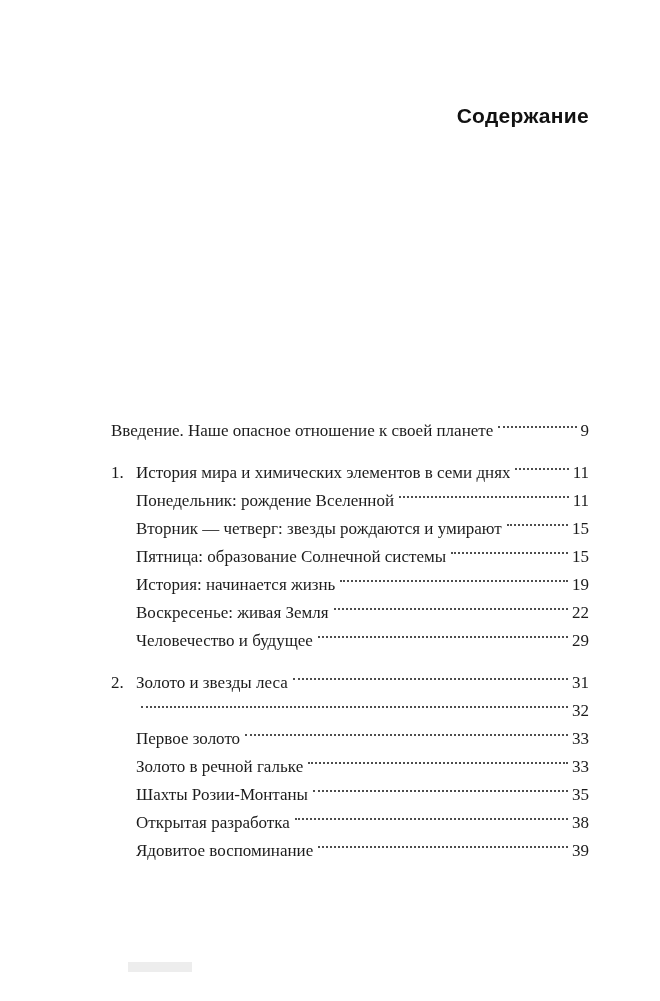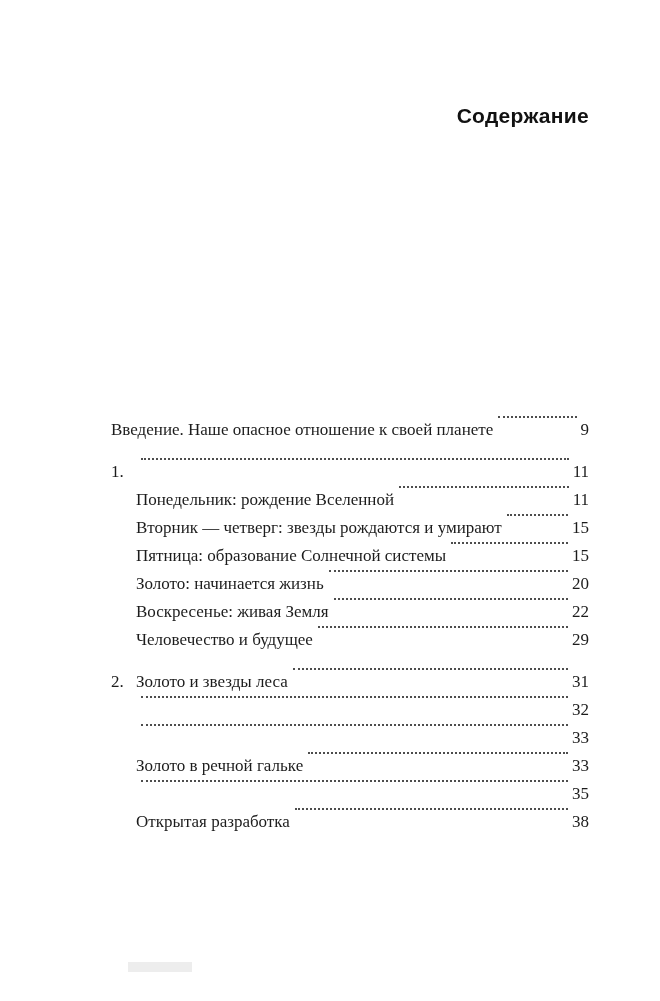--- a/index.html
+++ b/index.html
@@ -26,21 +26,21 @@
     font-size: 21px;
     letter-spacing: 0.3px;
     color: #111111;
     margin: 0 0 288px 0;
   }
   .toc {
     font-size: 17px;
   }
   .row {
     display: flex;
-    align-items: flex-start;
+    align-items: center;
     height: 28px;
     white-space: nowrap;
   }
   .row .lbl, .row .num, .row .pg {
     line-height: 27px;
   }
   .num {
     width: 25px;
     flex: 0 0 auto;
   }
@@ -84,42 +84,43 @@
 
     <div class="row">
       <span class="lbl">Введение.  Наше опасное отношение к своей планете</span>
       <span class="leader"></span>
       <span class="pg">9</span>
     </div>
 
     <div class="group">
       <div class="row">
         <span class="num">1.</span>
+        <span class="lbl">История мира и химических элементов в семи днях</span>
         <span class="leader"></span>
         <span class="pg">11</span>
       </div>
       <div class="row sub">
         <span class="lbl">Понедельник: рождение Вселенной</span>
         <span class="leader"></span>
         <span class="pg">11</span>
       </div>
       <div class="row sub">
         <span class="lbl">Вторник — четверг: звезды рождаются и умирают</span>
         <span class="leader"></span>
         <span class="pg">15</span>
       </div>
       <div class="row sub">
         <span class="lbl">Пятница: образование Солнечной системы</span>
         <span class="leader"></span>
         <span class="pg">15</span>
       </div>
       <div class="row sub">
-        <span class="lbl">Золото: начинается жизнь</span>
+        <span class="lbl">История: начинается жизнь</span>
         <span class="leader"></span>
-        <span class="pg">20</span>
+        <span class="pg">19</span>
       </div>
       <div class="row sub">
         <span class="lbl">Воскресенье: живая Земля</span>
         <span class="leader"></span>
         <span class="pg">22</span>
       </div>
       <div class="row sub">
         <span class="lbl">Человечество и будущее</span>
         <span class="leader"></span>
         <span class="pg">29</span>
@@ -131,36 +132,43 @@
         <span class="num">2.</span>
         <span class="lbl">Золото и звезды леса</span>
         <span class="leader"></span>
         <span class="pg">31</span>
       </div>
       <div class="row sub">
         <span class="leader"></span>
         <span class="pg">32</span>
       </div>
       <div class="row sub">
+        <span class="lbl">Первое золото</span>
         <span class="leader"></span>
         <span class="pg">33</span>
       </div>
       <div class="row sub">
         <span class="lbl">Золото в речной гальке</span>
         <span class="leader"></span>
         <span class="pg">33</span>
       </div>
       <div class="row sub">
+        <span class="lbl">Шахты Розии-Монтаны</span>
         <span class="leader"></span>
         <span class="pg">35</span>
       </div>
       <div class="row sub">
         <span class="lbl">Открытая разработка</span>
         <span class="leader"></span>
         <span class="pg">38</span>
+      </div>
+      <div class="row sub">
+        <span class="lbl">Ядовитое воспоминание</span>
+        <span class="leader"></span>
+        <span class="pg">39</span>
       </div>
     </div>
 
   </div>
 
   <div class="footer-watermark"></div>
 
 </div>
 
 </body></html>

